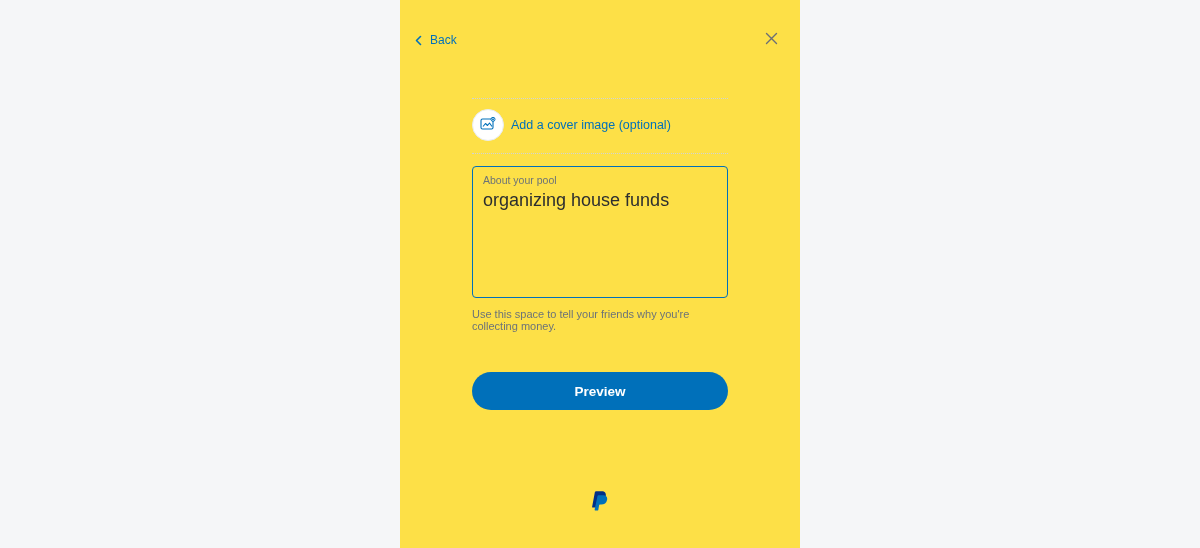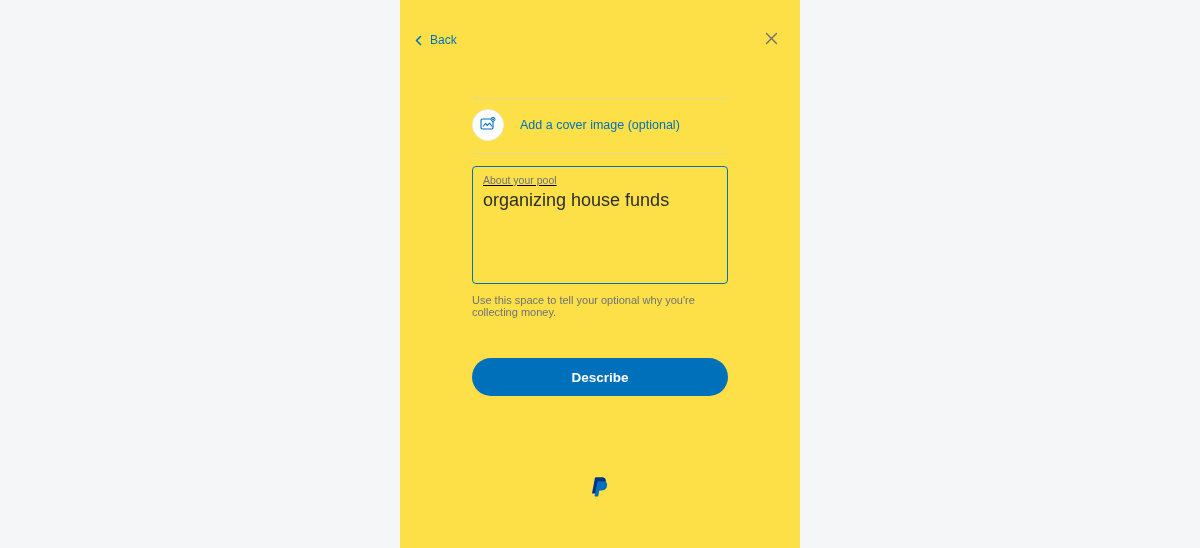--- a/index.html
+++ b/index.html
@@ -53,42 +53,41 @@
       margin-bottom: 18px;
     }
     .dotted {
       border: none;
       border-top: 1px dotted #cfd3d8;
       margin: 0;
     }
     .cover-row {
       display: flex;
       align-items: center;
-      gap: 16px;
+      gap: 7px;
       padding: 10px 0 12px;
     }
     .cover-icon-circle {
       width: 32px; height: 32px;
       border-radius: 50%;
       background: #fff;
       border: 1px solid #e9ecef;
       display: flex; align-items: center; justify-content: center;
     }
     .cover-link {
       color: #0070ba;
       font-size: 12.5px;
       cursor: pointer;
     }
     .field-wrap {
       margin-top: 12px;
       border: 1.5px solid #0070ba;
       border-radius: 4px;
       padding: 6px 10px 8px;
-      height: 118px;
-      text-decoration: underline;
+      height: 132px;
     }
     .field-label {
       color: #6c7378;
       font-size: 10.5px;
       line-height: 1.4;
     }
     .field-textarea {
       width: 100%;
       height: 86px;
       border: none;
@@ -166,23 +165,23 @@
       <span class="cover-link">Add a cover image (optional)</span>
     </div>
 
     <hr class="dotted">
 
     <div class="field-wrap">
       <div class="field-label">About your pool</div>
       <textarea class="field-textarea" style="">organizing house funds</textarea>
     </div>
 
-    <div class="helper">Use this space to tell your optional why you're collecting money.</div>
+    <div class="helper">Use this space to tell your friends why you're collecting money.</div>
 
-    <button class="preview-btn">Describe</button>
+    <button class="preview-btn">Preview</button>
 
     <div class="logo-wrap">
       <span>
         <svg width="18" height="22" viewBox="0 0 18 22">
           <path d="M5.2 1.2 h5.5 c3.1 0 4.6 1.9 4.1 4.8 c-0.6 3.6 -3.1 5.2 -6.3 5.2 h-1.6 c-0.4 0 -0.7 0.3 -0.8 0.7 l-0.9 5.3 c0 0.2 -0.2 0.4 -0.5 0.4 H1.6 c-0.3 0 -0.5 -0.3 -0.5 -0.6 L3.9 1.9 C4 1.5 4.5 1.2 5.2 1.2 Z" fill="#003087"></path>
           <path d="M7.9 5.2 h4.4 c2.9 0 4.3 1.8 3.8 4.5 c-0.6 3.4 -2.9 4.9 -5.9 4.9 h-1.3 c-0.4 0 -0.7 0.3 -0.8 0.7 l-0.8 4.7 c0 0.2 -0.2 0.4 -0.5 0.4 H4.1 c-0.3 0 -0.5 -0.3 -0.5 -0.6 L6.5 5.9 C6.6 5.5 7.2 5.2 7.9 5.2 Z" fill="#0070ba"></path>
         </svg>
       </span>
     </div>
   </div>

